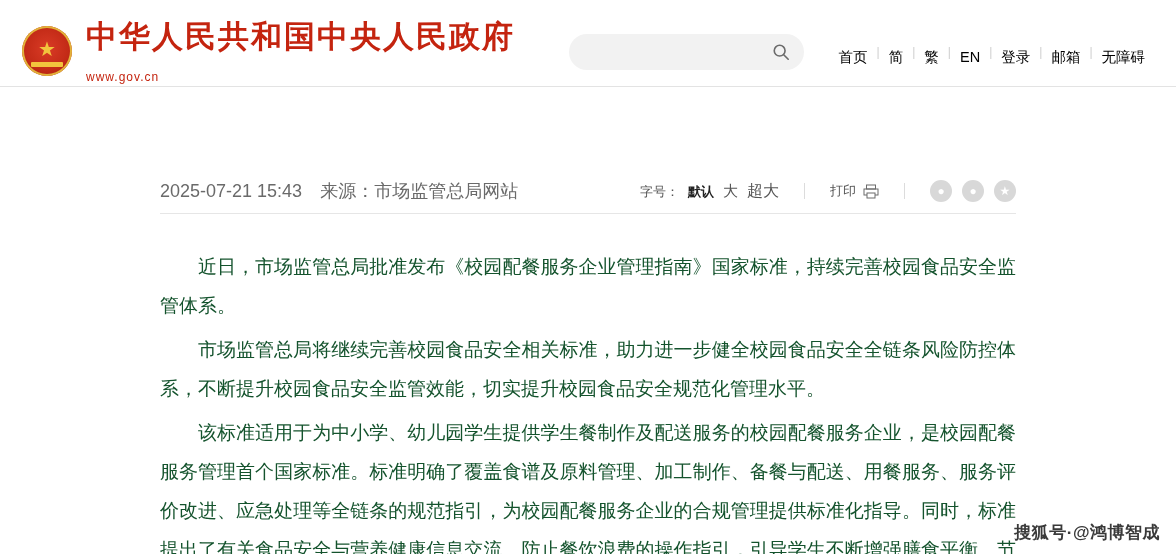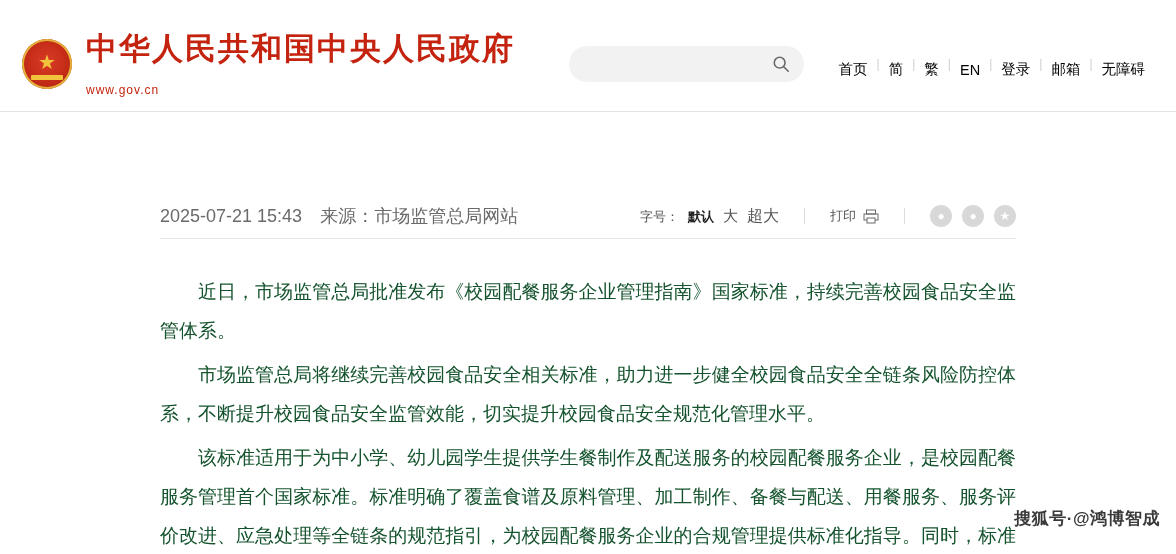--- a/index.html
+++ b/index.html
@@ -11,21 +11,21 @@
     height: 554px;
     background: #ffffff;
     font-family: "Liberation Sans", sans-serif;
     color: #333333;
     overflow: hidden;
     position: relative;
   }
 
   
   .header {
-    height: 112px;
+    height: 87px;
     box-sizing: border-box;
     display: flex;
     align-items: center;
     padding: 17px 22px 0 22px;
     border-bottom: 1px solid #e3e3e3;
     background: #ffffff;
   }
   .brand {
     display: flex;
     align-items: center;
@@ -215,21 +215,21 @@
   }
   .body-text p {
     margin: 0 0 5px 0;
     text-indent: 2em;
   }
 
   
   .watermark {
     position: absolute;
     right: 16px;
-    bottom: 24px;
+    bottom: 10px;
     font-size: 17px;
     color: #3a3a3a;
     font-weight: bold;
     font-family: "Liberation Sans", sans-serif;
     letter-spacing: 0.5px;
   }
 </style>
 </head>
 <body>
 

